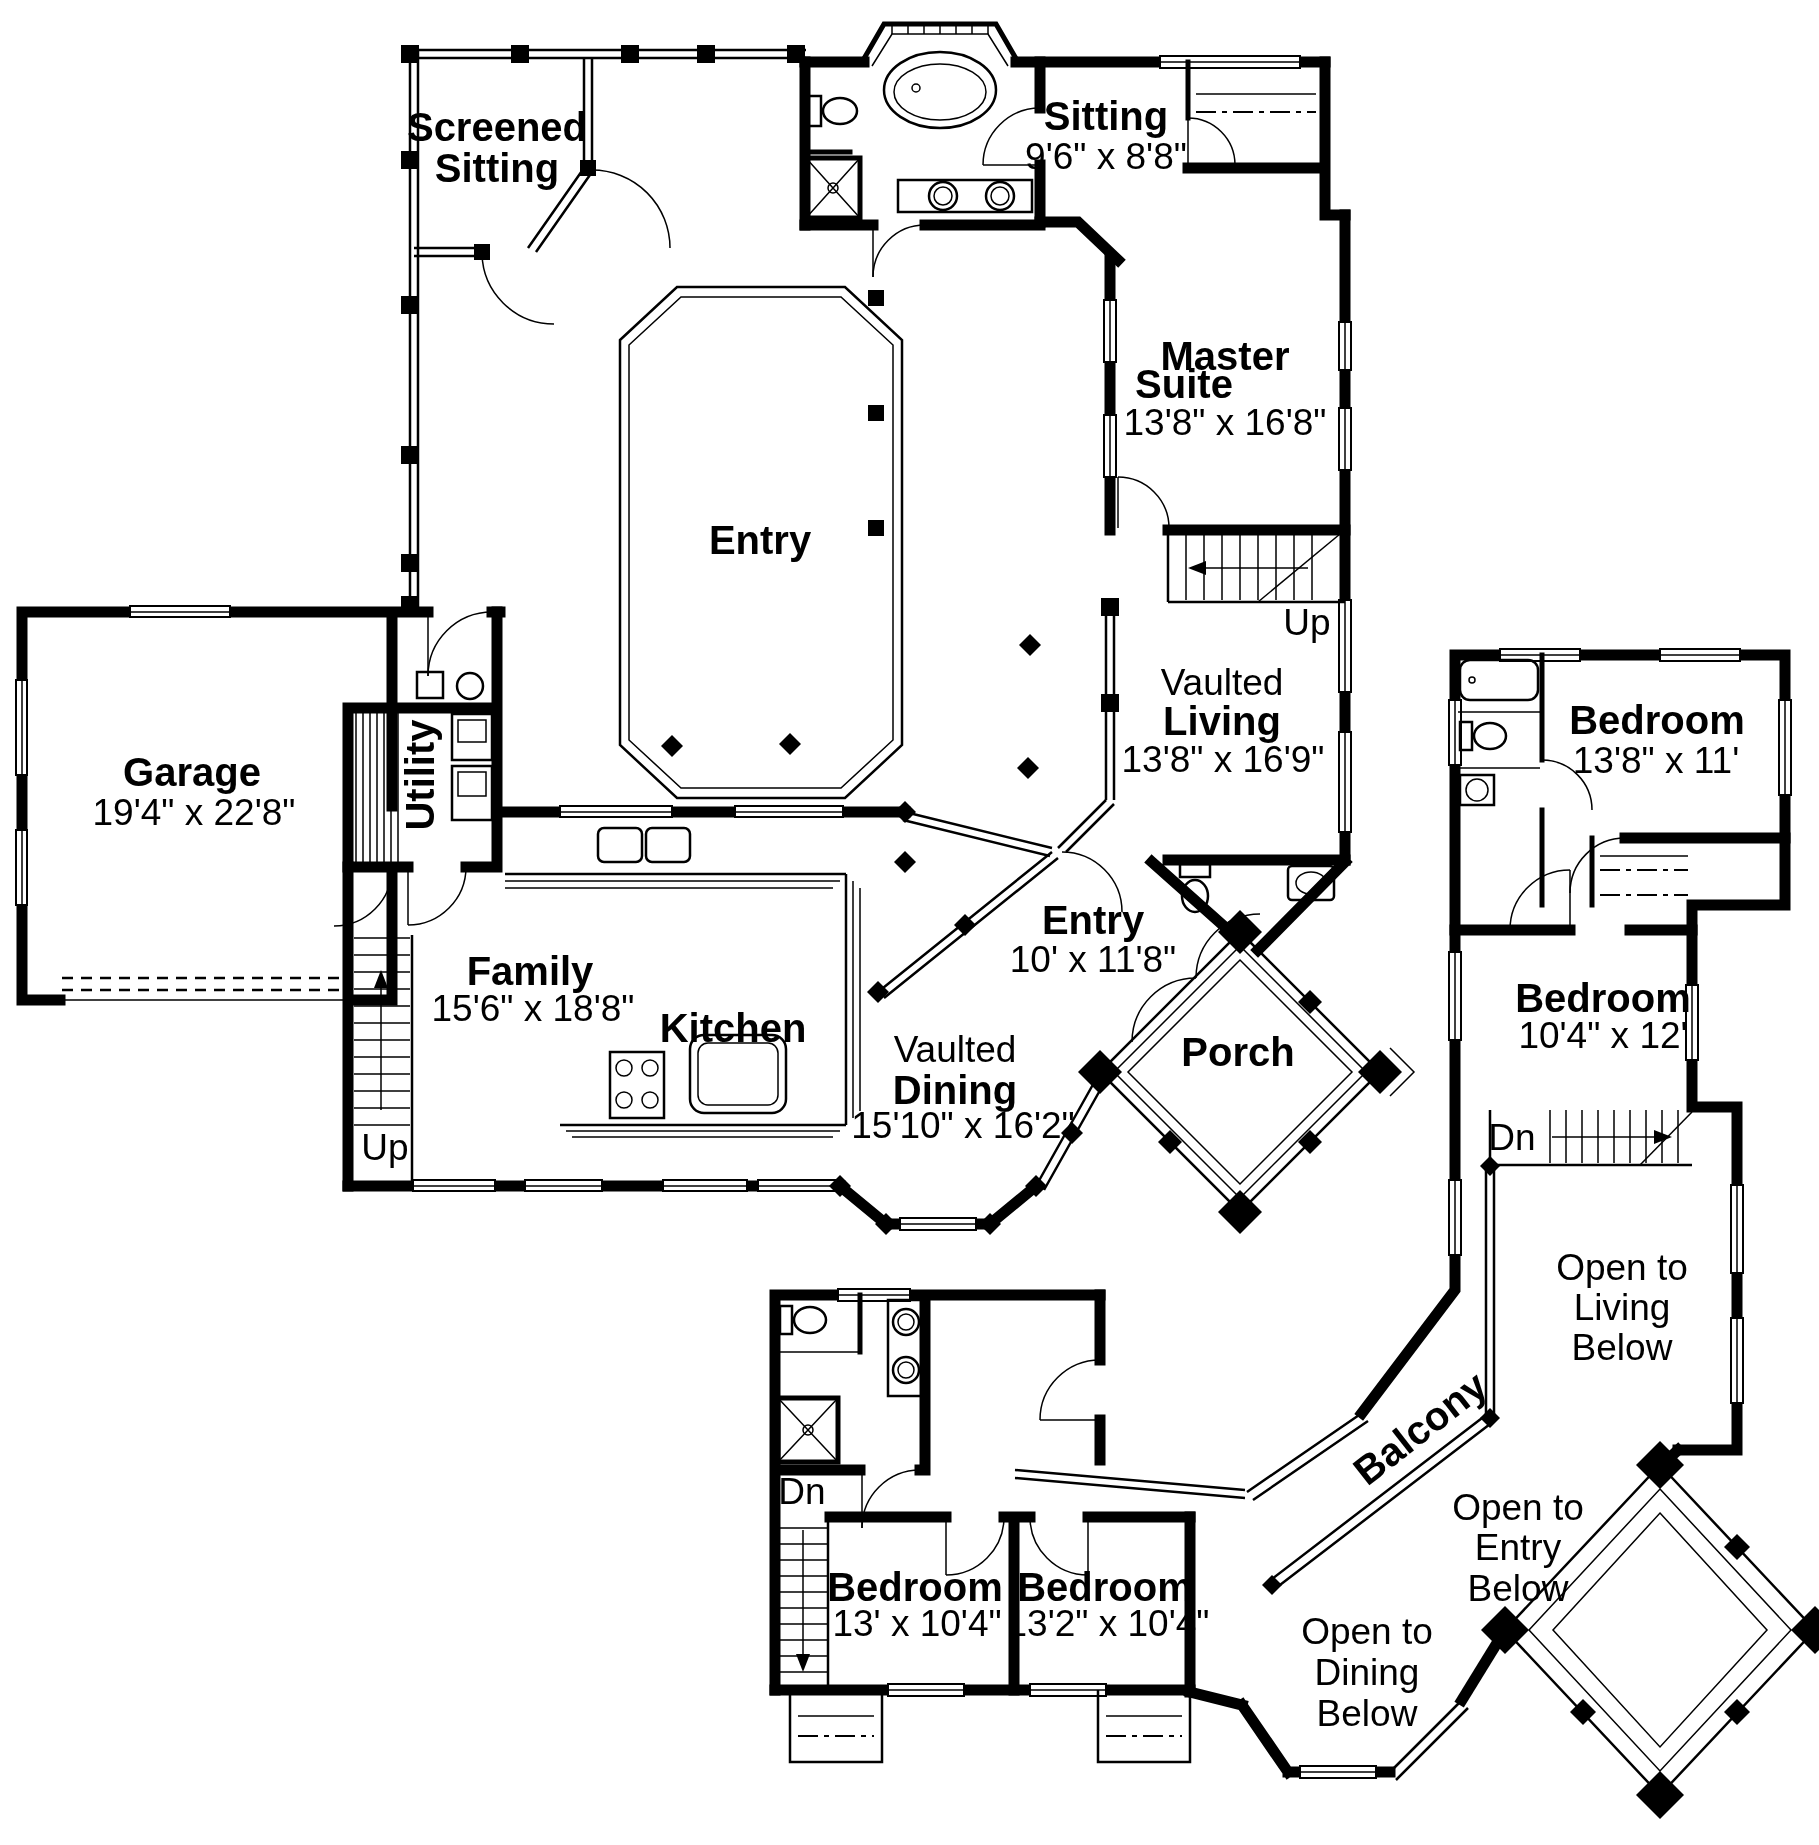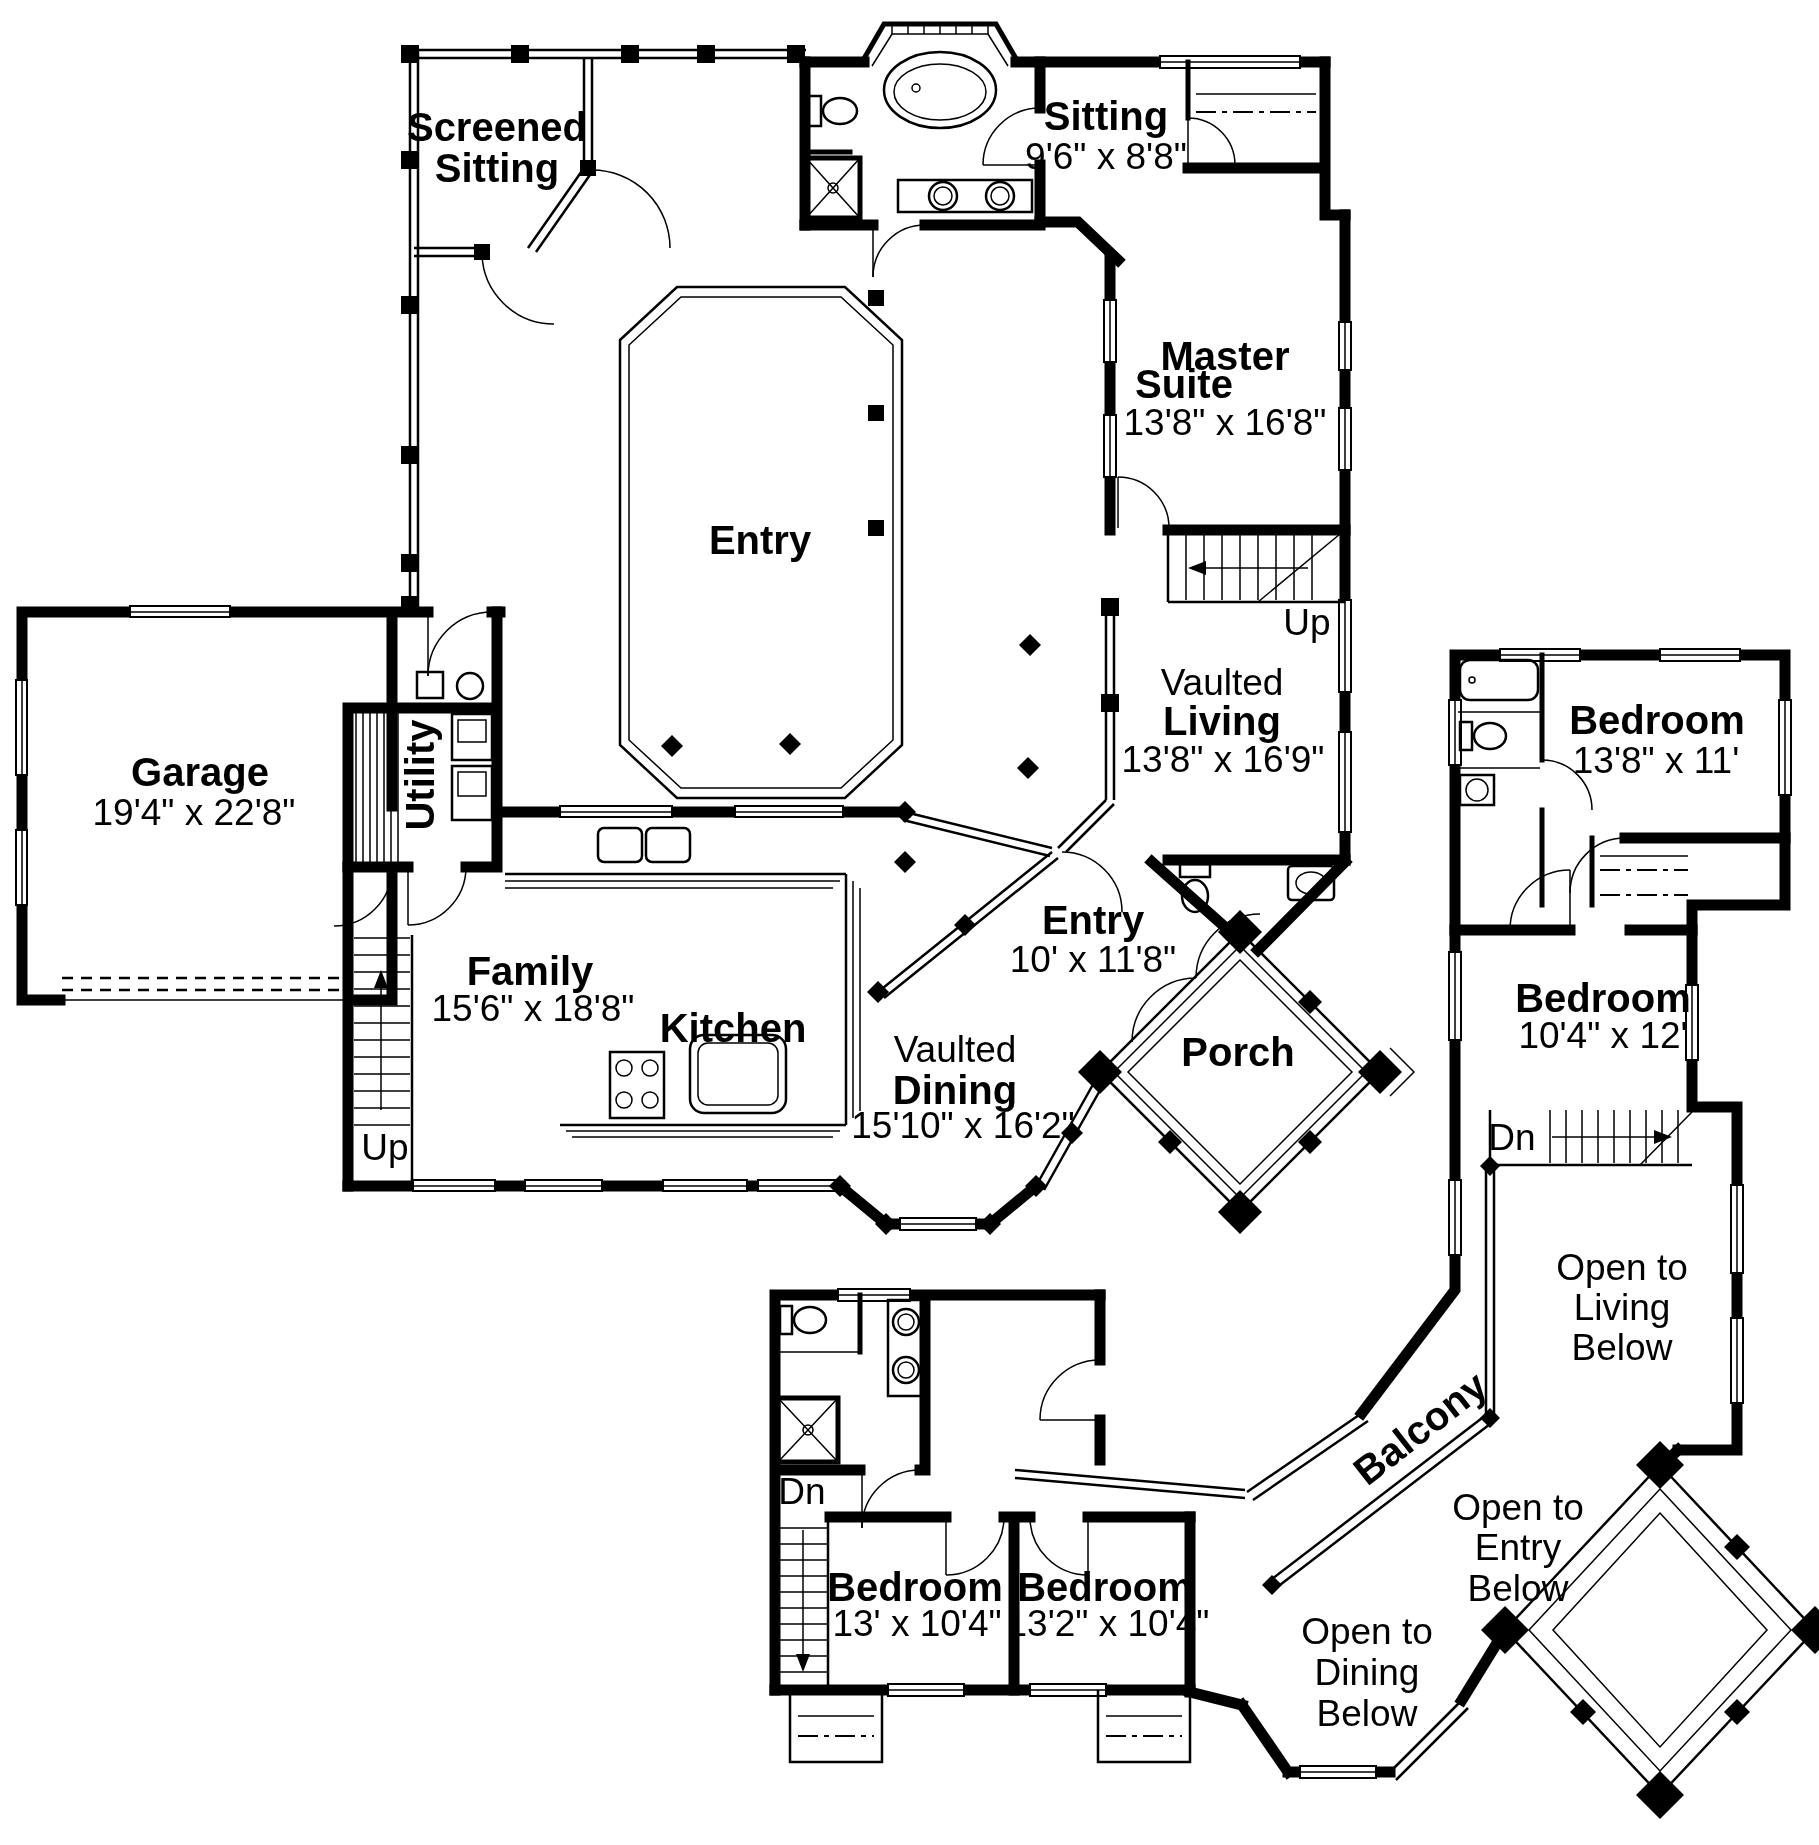--- a/index.html
+++ b/index.html
@@ -378,21 +378,21 @@
   <div class="lbl" style="left:1225px;top:422px">13'8" x 16'8"</div>
 
   <div class="lbl b" style="left:760px;top:540px">Entry</div>
 
   <div class="lbl" style="left:1307px;top:622px">Up</div>
 
   <div class="lbl" style="left:1222px;top:682px">Vaulted</div>
   <div class="lbl b" style="left:1222px;top:721px">Living</div>
   <div class="lbl" style="left:1223px;top:759px">13'8" x 16'9"</div>
 
-  <div class="lbl b" style="left:200px;top:772px">Garage</div>
+  <div class="lbl b" style="left:192px;top:772px">Garage</div>
   <div class="lbl" style="left:194px;top:812px">19'4" x 22'8"</div>
 
   <div class="lbl b rot" style="left:420px;top:775px">Utility</div>
 
   <div class="lbl b" style="left:530px;top:971px">Family</div>
   <div class="lbl" style="left:533px;top:1008px">15'6" x 18'8"</div>
 
   <div class="lbl b" style="left:733px;top:1028px">Kitchen</div>
 
   <div class="lbl" style="left:955px;top:1049px">Vaulted</div>

